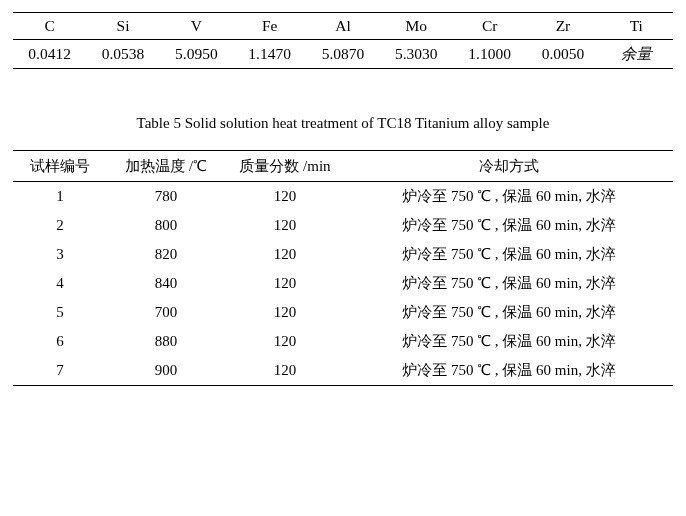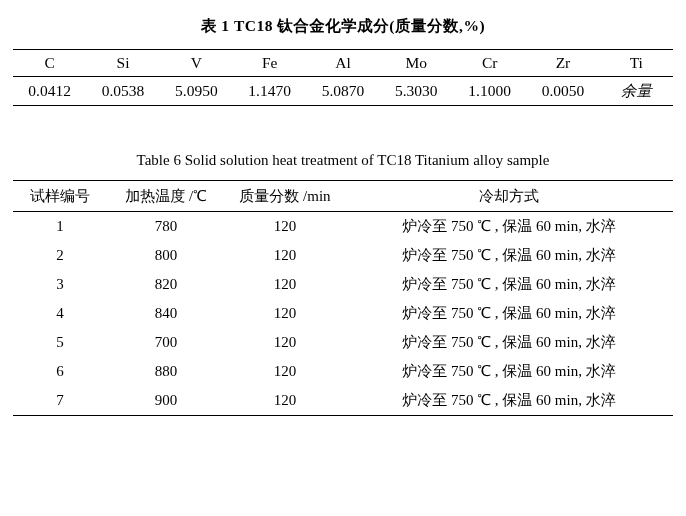--- a/index.html
+++ b/index.html
@@ -83,21 +83,21 @@
   }
   #t1 td.cn { font-family: "Liberation Serif", serif; font-style: italic; }
 
   
   #table2-block {
     margin-top: 36px;
   }
   #table2-block .en-title { padding-top: 10px; }
 
   #t2 {
-    margin-top: 11px;
+    margin-top: 18px;
     width: 660px;
     margin-left: auto;
     margin-right: auto;
   }
   #t2 th {
     font-size: 15px;
     font-weight: normal;
     font-family: "Liberation Serif", serif;
     height: 30px;
     vertical-align: middle;
@@ -116,21 +116,20 @@
   .col-temp  { width: 118px; }
   .col-time  { width: 120px; }
   .col-cool  { width: 328px; }
 </style>
 </head>
 <body>
 
 <div class="page">
 
   <div id="table1-block">
-    <p class="cn-title">表 1    TC18 钛合金化学成分(质量分数,%)</p>
 
     <table id="t1" class="booktabs">
       <thead>
         <tr class="rule-top rule-mid-holder">
           <th class="rule-top">C</th>
           <th class="rule-top">Si</th>
           <th class="rule-top">V</th>
           <th class="rule-top">Fe</th>
           <th class="rule-top">Al</th>
           <th class="rule-top">Mo</th>
@@ -149,21 +148,21 @@
           <td class="rule-mid rule-bot">5.3030</td>
           <td class="rule-mid rule-bot">1.1000</td>
           <td class="rule-mid rule-bot">0.0050</td>
           <td class="rule-mid rule-bot cn">余量</td>
         </tr>
       </tbody>
     </table>
   </div>
 
   <div id="table2-block">
-    <p class="en-title">Table 6    Solid solution heat treatment of TC18 Titanium alloy sample</p>
+    <p class="en-title">Table 5    Solid solution heat treatment of TC18 Titanium alloy sample</p>
 
     <table id="t2" class="booktabs">
       <colgroup>
         <col class="col-id">
           <col class="col-temp">
           <col class="col-time">
           <col class="col-cool">
       </colgroup>
       <thead>
         <tr>

